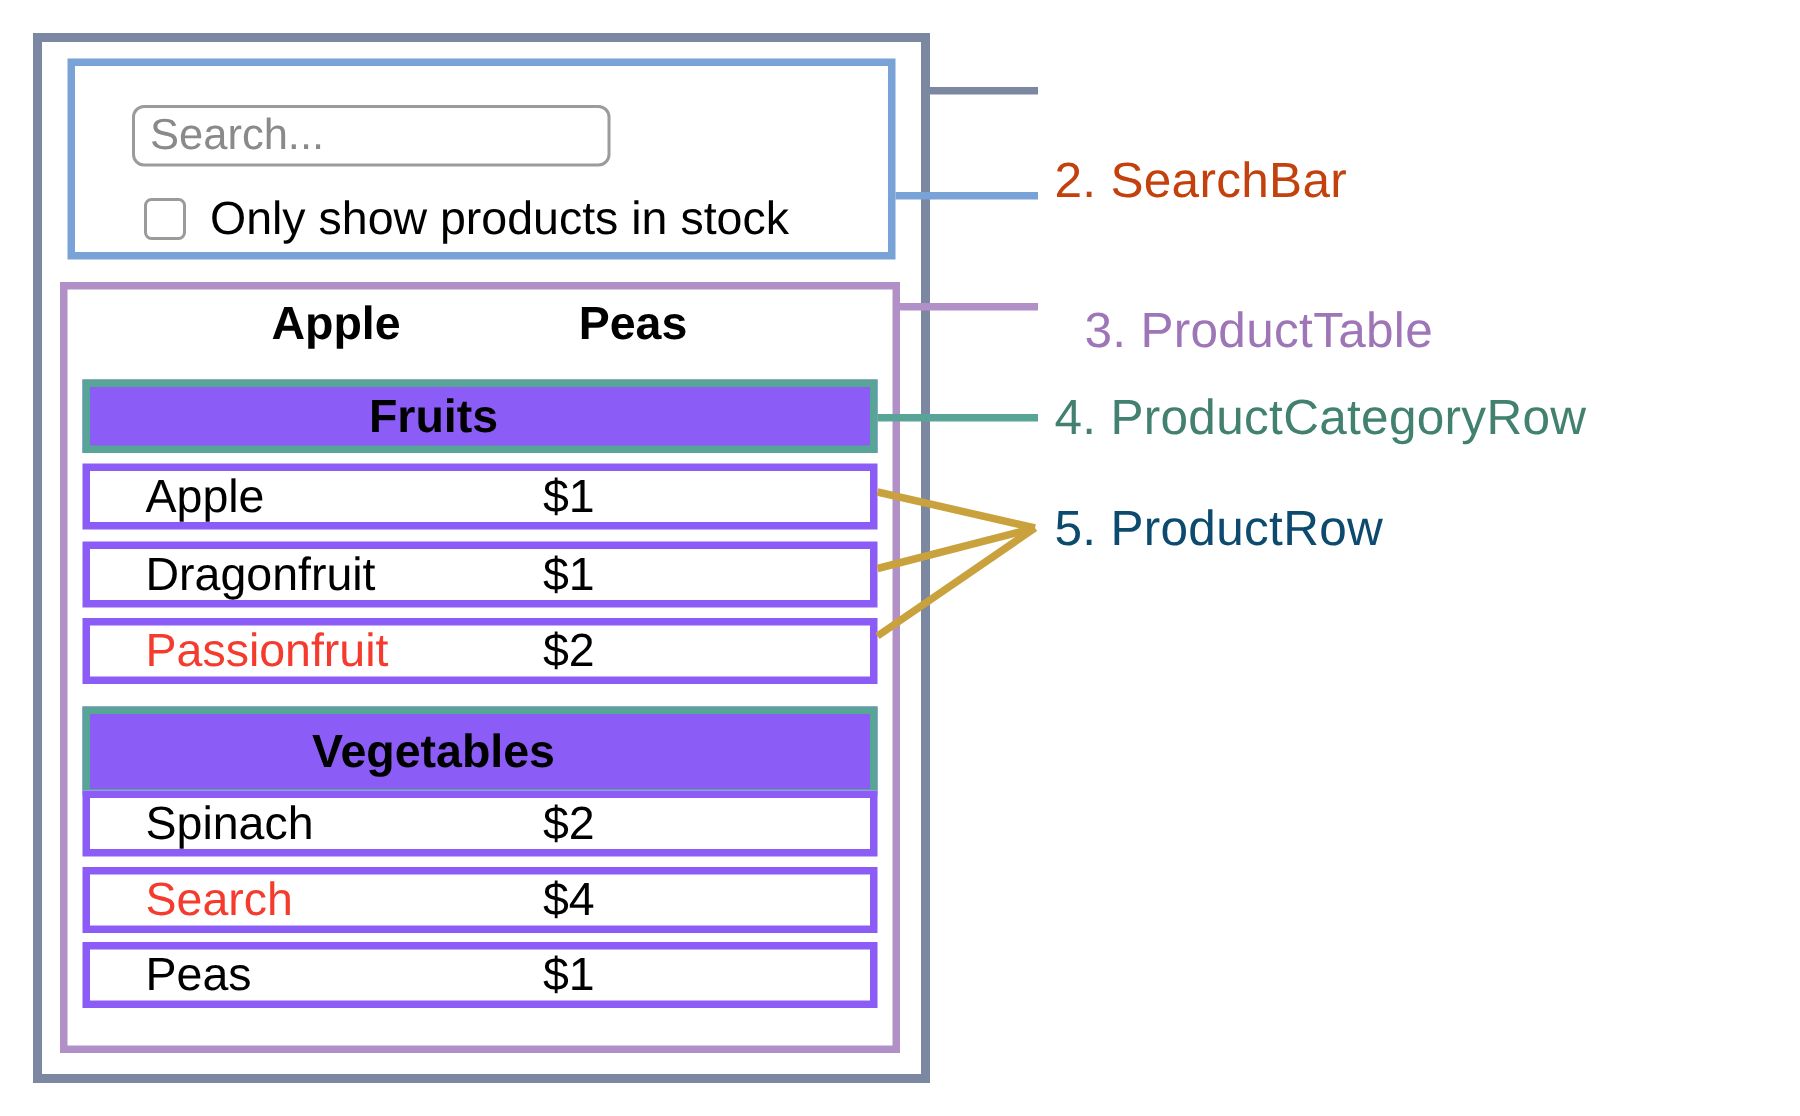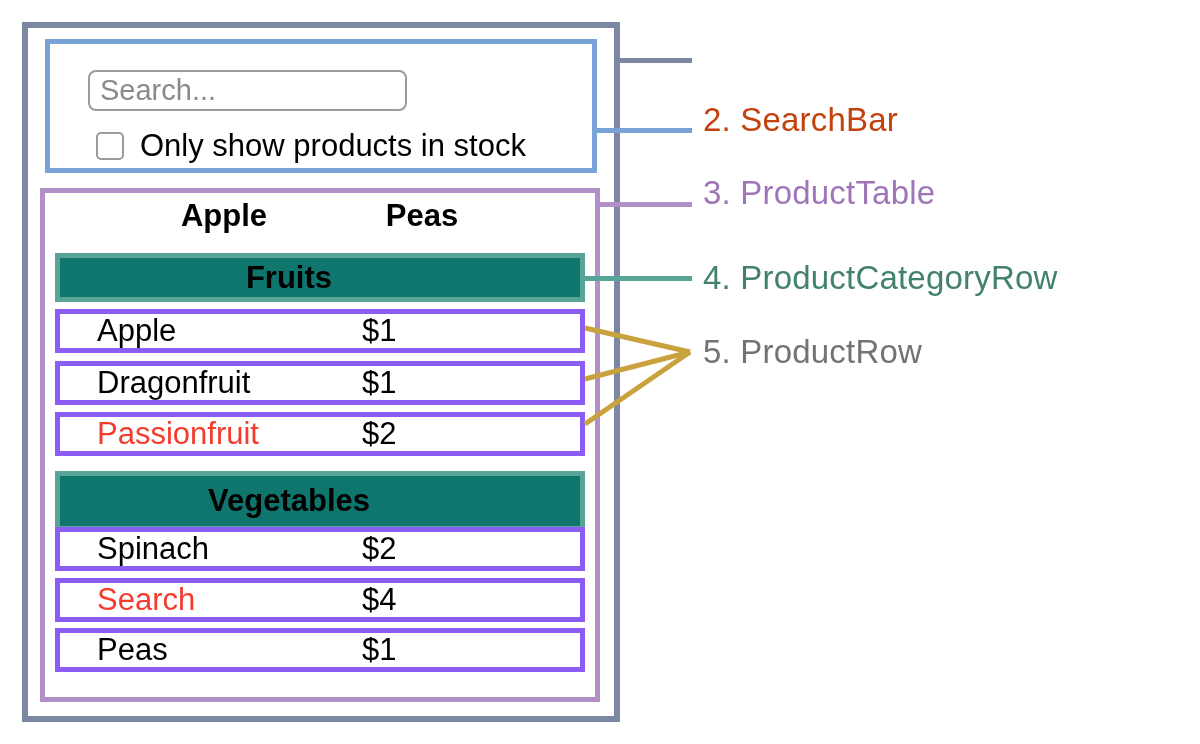--- a/index.html
+++ b/index.html
@@ -4,21 +4,21 @@
 <style>
   html,body{margin:0;padding:0;background:#ffffff;}
   .canvas{
     position:relative;width:1200px;height:744px;background:#ffffff;overflow:hidden;
     font-family:"Liberation Sans", sans-serif;color:#000;
   }
   .box{position:absolute;box-sizing:border-box;background:#ffffff;}
   .outer-box{left:22px;top:22px;width:598px;height:700px;border:6px solid #7c87a1;}
   .searchbar-box{left:45px;top:39px;width:552px;height:134px;border:5px solid #79a3d7;}
   .producttable-box{left:40px;top:188px;width:560px;height:514px;border:5px solid #b190c7;}
-  .category-box{left:55px;width:530px;box-sizing:border-box;position:absolute;border:5px solid #58a597;background:#0f766e;}
+  .category-box{left:55px;width:530px;box-sizing:border-box;position:absolute;border:5px solid #58a597;background:#8b5cf6;}
   .category-fruits{top:253px;height:49px;}
   .category-vegetables{top:471px;height:60px;}
   .category-label{
     position:absolute;left:229px;top:50%;transform:translate(-50%,-50%);
     font-weight:bold;font-size:31px;white-space:nowrap;
   }
   .product-row{
     left:55px;width:530px;height:44px;box-sizing:border-box;position:absolute;
     border:5px solid #8b5cf6;background:#fff;
   }
@@ -44,23 +44,23 @@
   .conn-2{left:597px;top:128px;width:95px;background:#79a3d7;}
   .conn-3{left:600px;top:202px;width:92px;background:#b190c7;}
   .conn-4{left:585px;top:276px;width:107px;background:#58a597;}
   .fan-svg{position:absolute;left:0;top:0;width:1200px;height:744px;pointer-events:none;}
   .legend-label{
     position:absolute;left:703px;transform:translateY(-50%);
     font-size:33px;white-space:nowrap;letter-spacing:0.2px;
   }
   .legend-1{top:60px;color:#5f6b85;}
   .legend-2{top:120px;color:#c2410c;}
-  .legend-3{top:193px;color:#9e76b8;}
+  .legend-3{top:220px;color:#9e76b8;margin-left:20px;}
   .legend-4{top:278px;color:#42806f;}
-  .legend-5{top:352px;color:#737373;}
+  .legend-5{top:352px;color:#0c4a6e;}
 </style>
 </head>
 <body>
 
 <div class="canvas">
 
   <div class="box outer-box"></div>
 
   <div class="box searchbar-box"></div>
   <input class="search-input" type="text" placeholder="Search..." style="">

